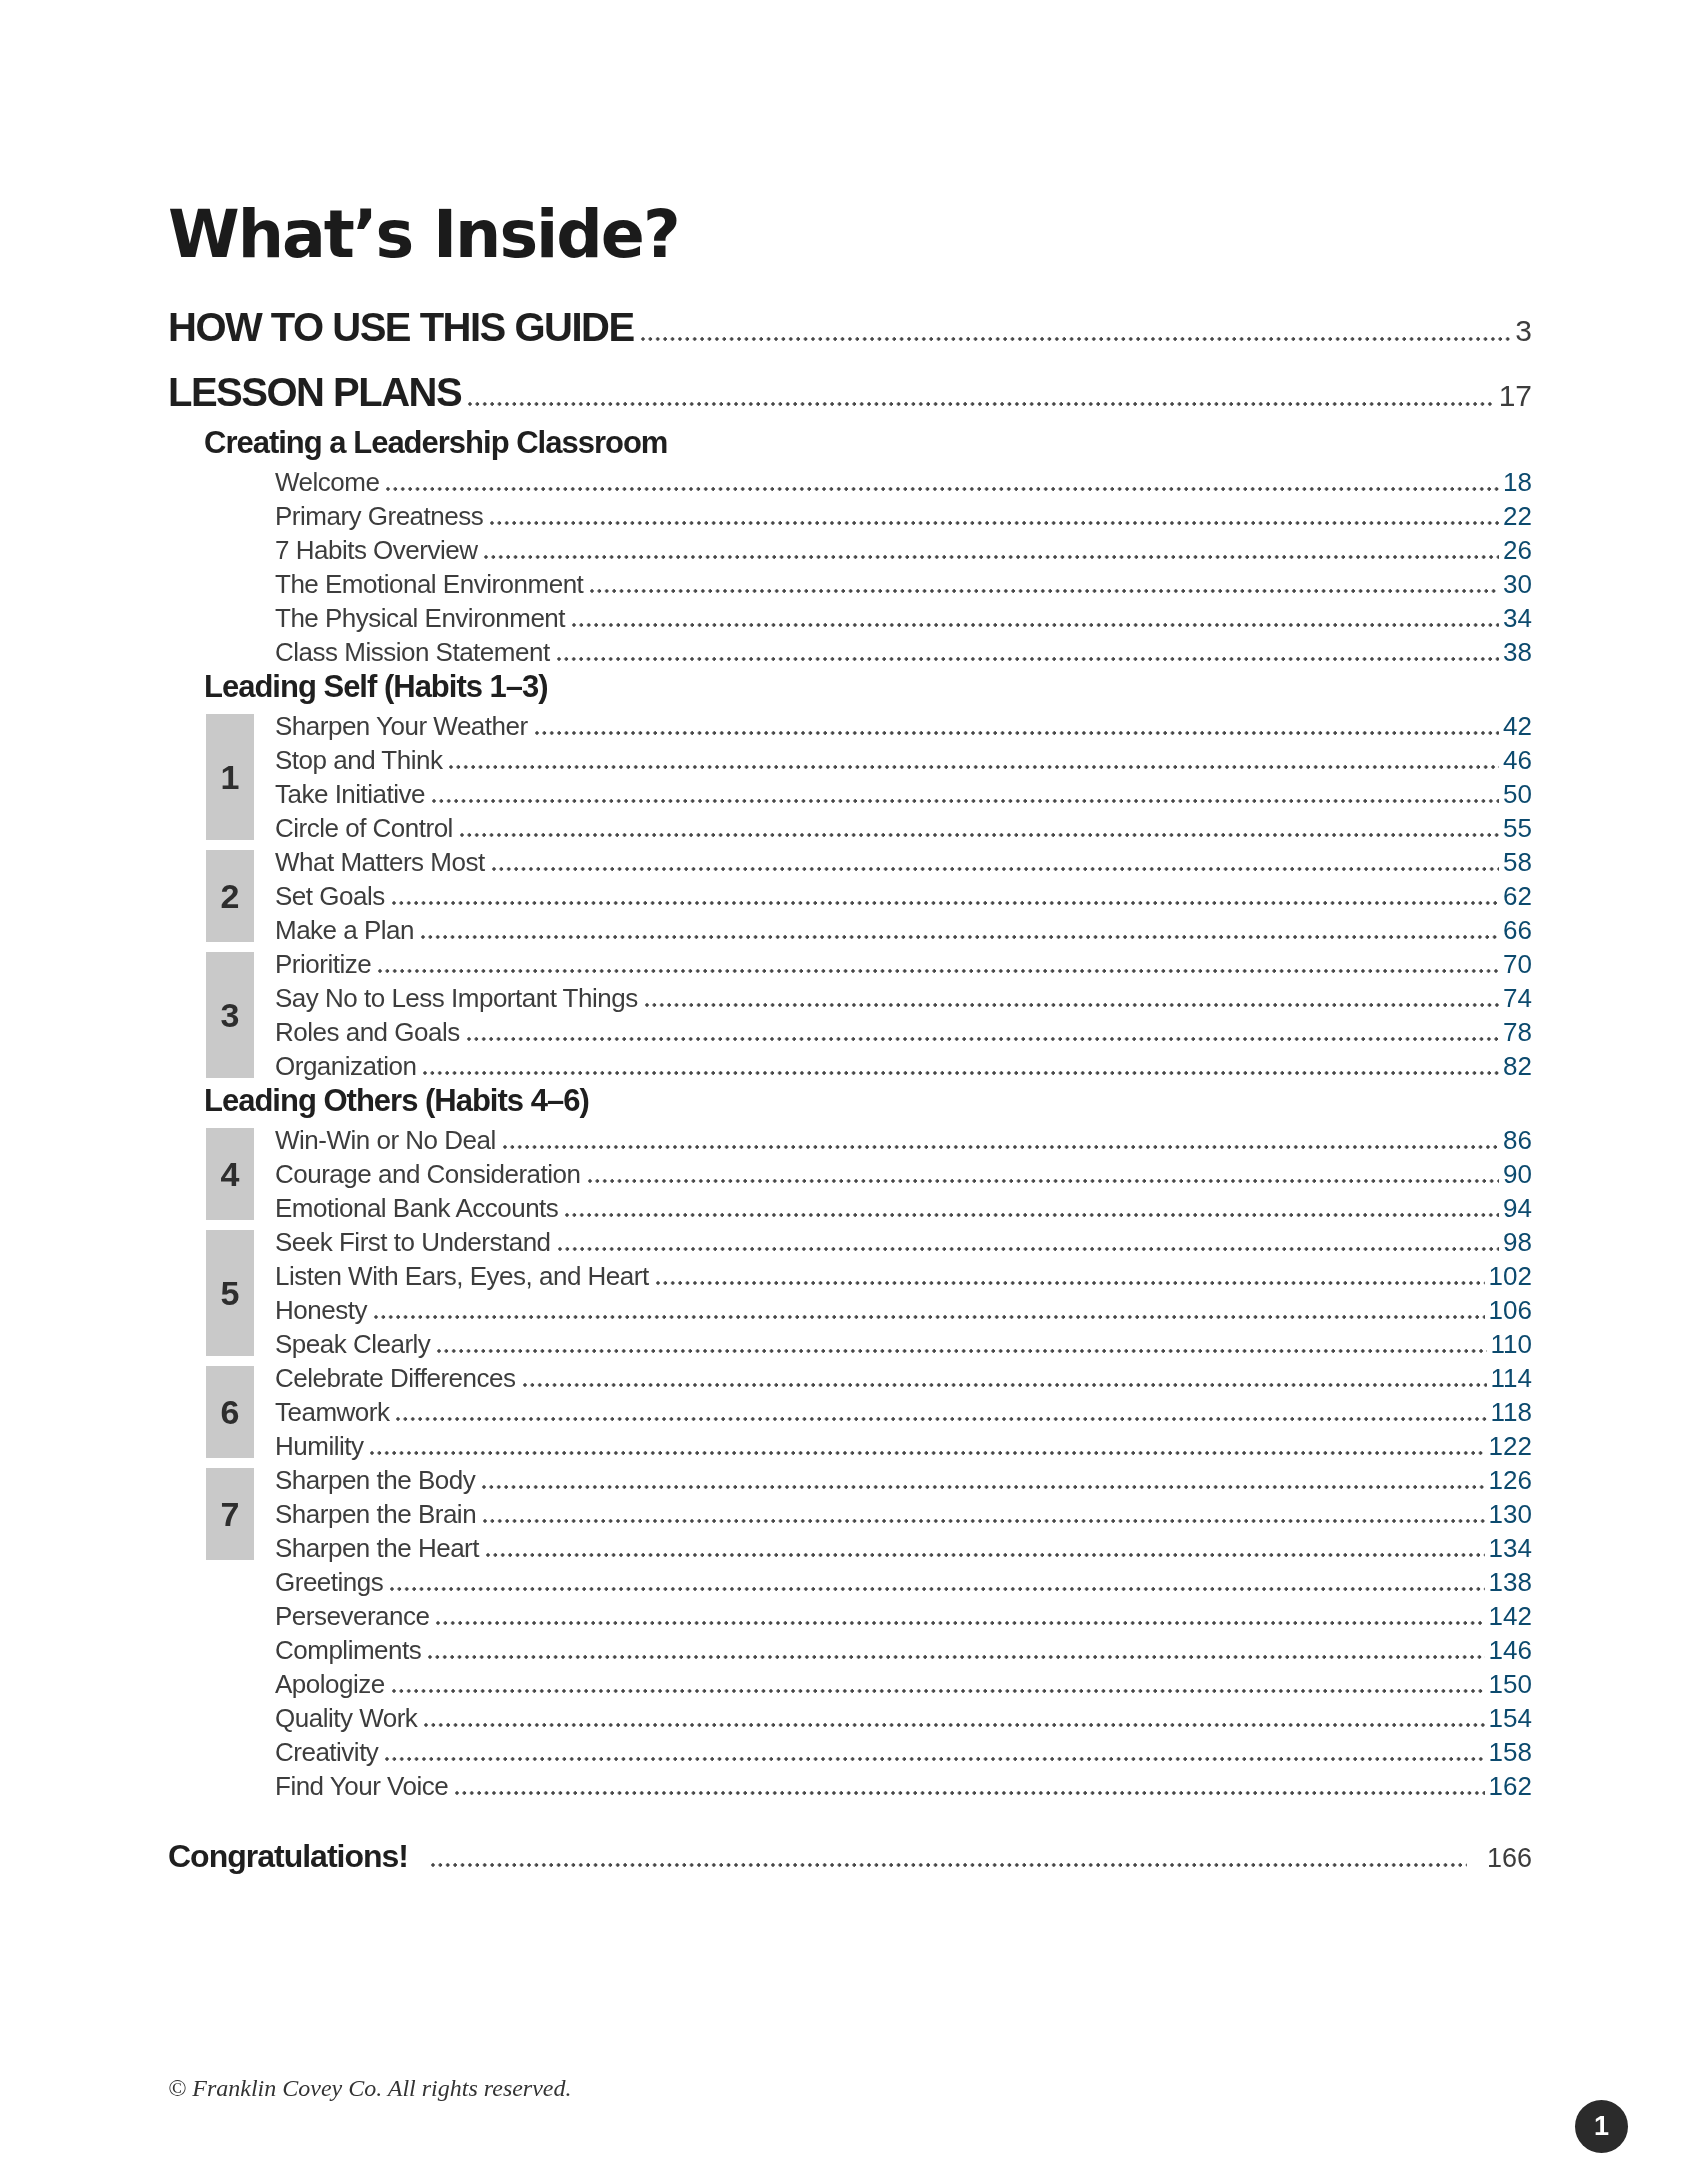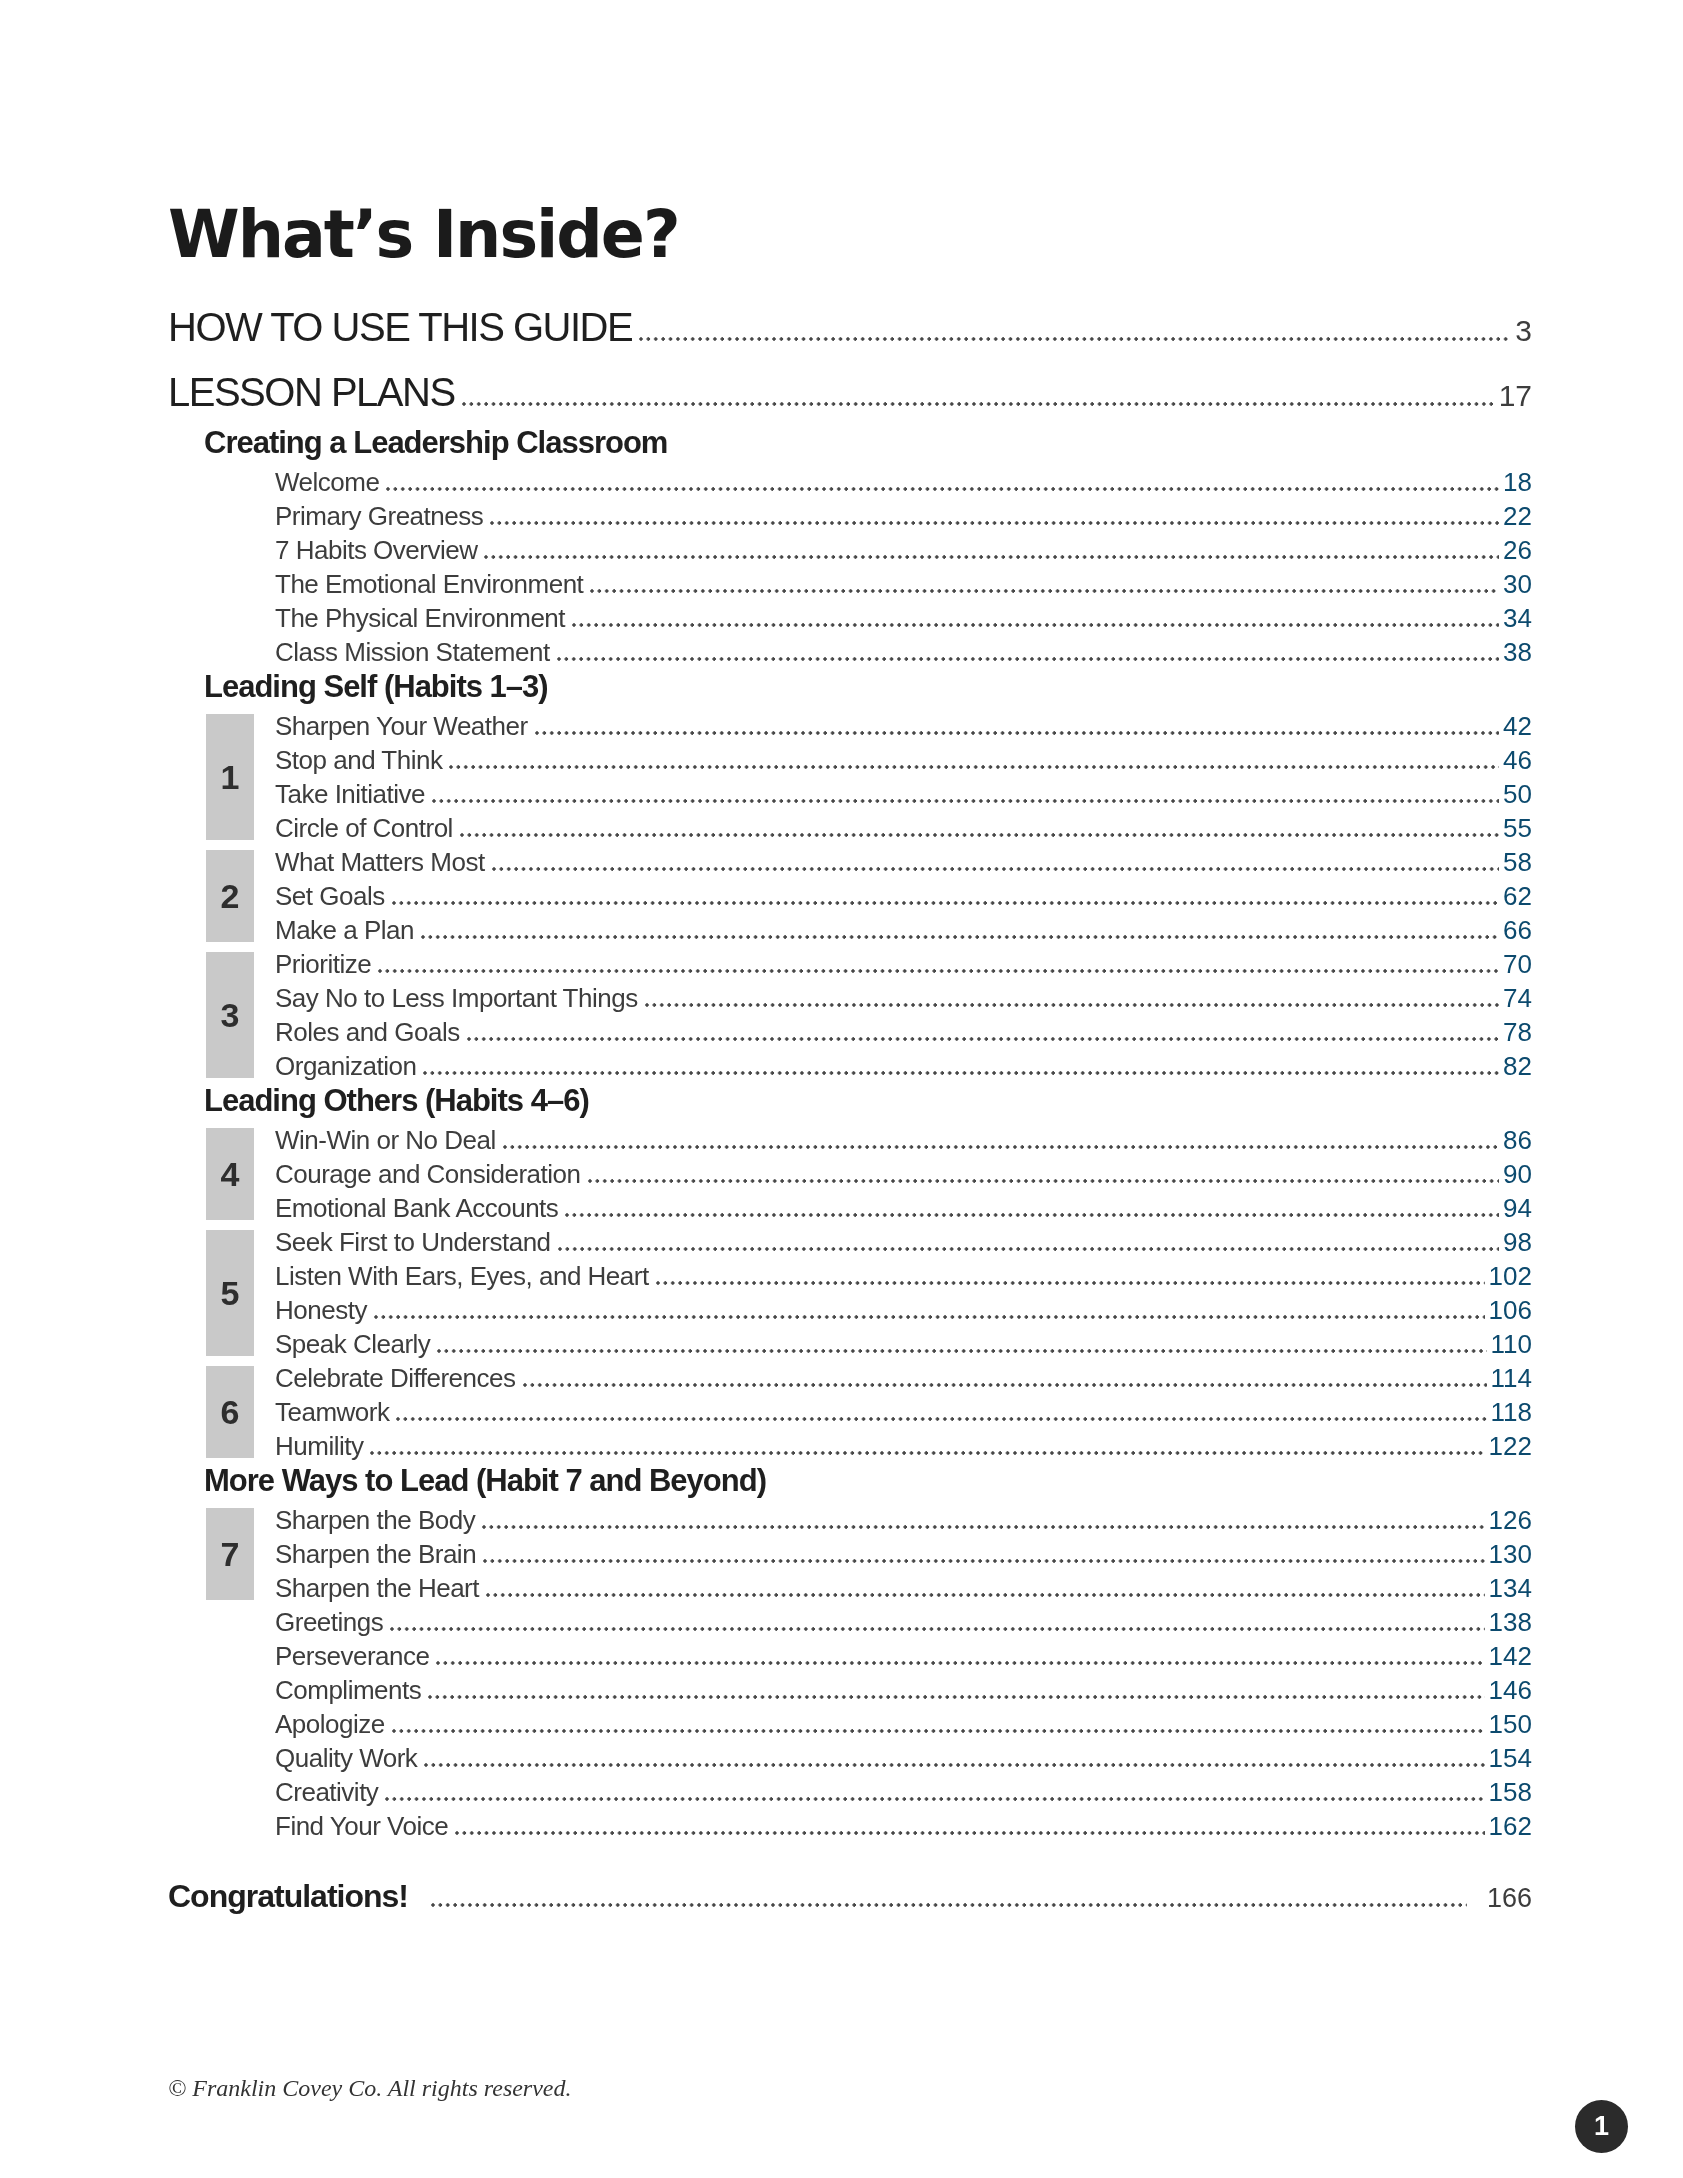--- a/index.html
+++ b/index.html
@@ -17,21 +17,21 @@
   }
 
   .toc-row { display:flex; align-items:baseline; }
   .toc-row.top { height:65px; line-height:65px; }
   .toc-row.item { height:34px; line-height:34px; }
   .toc-row.closing { height:59px; line-height:59px; margin-top:24px;gap:16px; }
 
   #toc-top { margin-top:20px; }
 
   .label-top {
-    font-weight:normal; font-size:40px; letter-spacing:-1.5px; color:#1f1f1f;
+    font-weight:bold; font-size:40px; letter-spacing:-1.5px; color:#1f1f1f;
     white-space:nowrap;
   }
   .label-item { font-size:26px; letter-spacing:-0.5px; color:#3d3d3d; white-space:nowrap; }
   .label-closing {
     font-weight:bold; font-size:32px; letter-spacing:-1px; color:#1f1f1f; white-space:nowrap;
   }
 
   .pagenum-top { font-size:30px; color:#3d3d3d; }
   .pagenum-item { font-size:26px; color:#0c4a6e; }
   .pagenum-closing { font-size:27px; color:#3d3d3d; }
@@ -262,21 +262,20 @@
             </div>
             <div class="toc-row item">
               <span class="label-item">Humility</span>
               <span class="dots"></span>
               <span class="pagenum-item">122</span>
             </div>
           </div>
         </div>
       </section>
       <section class="toc-section">
-        <h2 class="section-heading">More Ways to Lead (Habit 7 and Beyond)</h2>
         <div class="group">
           <div class="habit-box">7</div>
           <div class="group-rows">
             <div class="toc-row item">
               <span class="label-item">Sharpen the Body</span>
               <span class="dots"></span>
               <span class="pagenum-item">126</span>
             </div>
             <div class="toc-row item">
               <span class="label-item">Sharpen the Brain</span>

